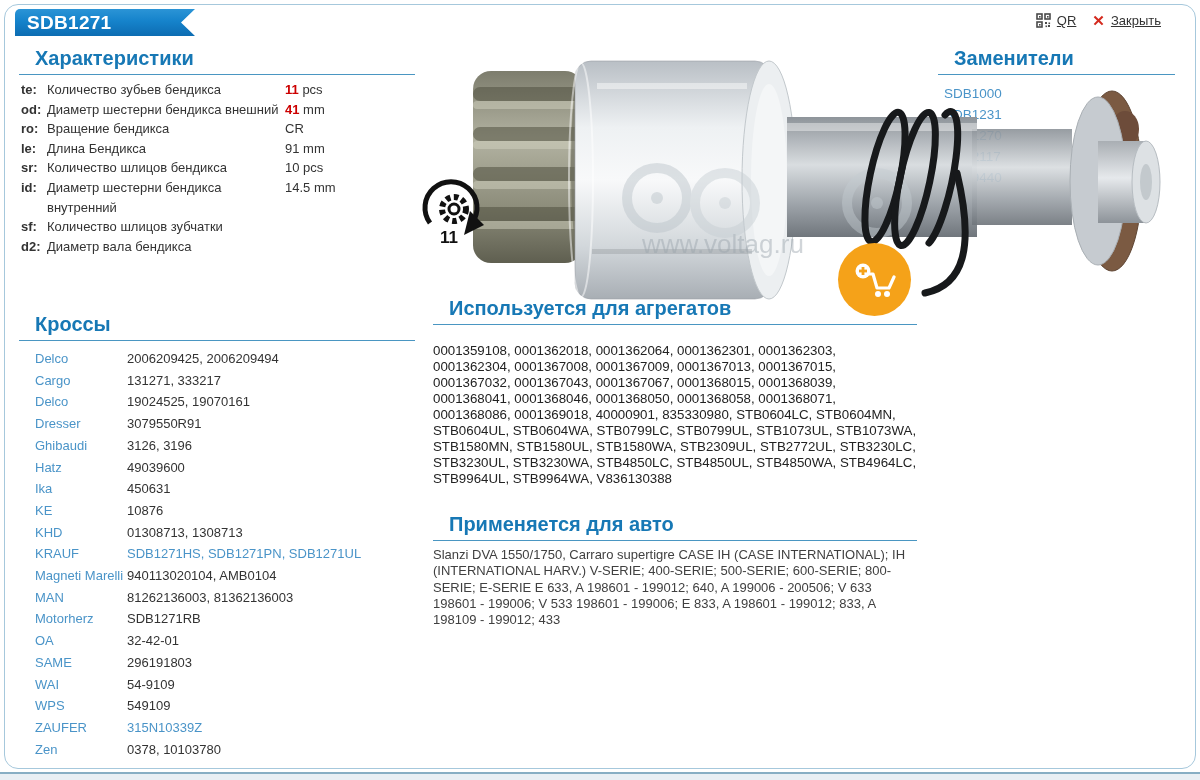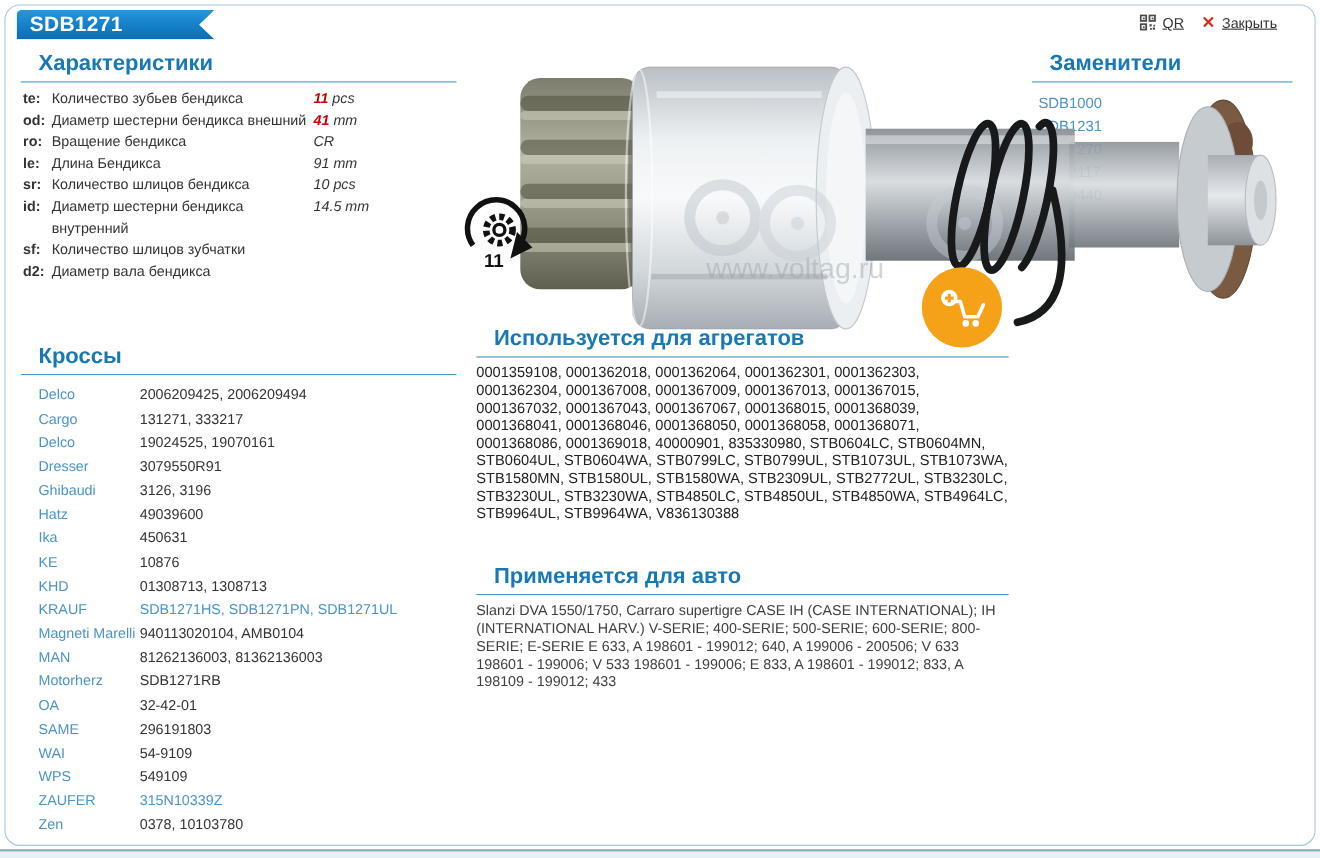--- a/index.html
+++ b/index.html
@@ -26,39 +26,39 @@
 
   
   .sec-head { border-bottom:1px solid #4a96c2; padding:0 0 4px 16px;
     color:#1778b5; font-weight:bold; font-size:20px; }
 
   
   .char-wrap { position:absolute; left:14px; top:42px; width:396px; }
   .char-table { margin-top:5px; padding-left:2px; }
   .char-row { display:grid; grid-template-columns:26px 238px 1fr; font-size:13px; line-height:19.6px; color:#333; }
   .c-code { font-weight:bold; }
-  .c-val  { white-space:nowrap;font-style:italic; }
+  .c-val  { white-space:nowrap; }
   .vnum[data-hl="true"] { color:#cc0000; font-weight:bold; }
 
   
   .subs-wrap { position:absolute; left:933px; top:42px; width:237px; }
   .subs-list { margin-top:8px; padding-left:6px; }
   .sub-item { font-size:13.5px; line-height:21px; color:#4a94c8; cursor:pointer; }
 
   
   .cross-wrap { position:absolute; left:14px; top:308px; width:396px; }
   .cross-table { margin-top:7px; padding-left:16px; }
   .cross-row { display:grid; grid-template-columns:92px 1fr; font-size:13px; line-height:21.7px; }
   .cr-brand { color:#4a94c8; cursor:pointer; }
   .cr-val { color:#333; }
   .cr-val[data-link="true"] { color:#4a94c8; cursor:pointer; }
 
   
   .agg-wrap  { position:absolute; left:428px; top:292px; width:484px; }
-  .agg-text  { margin-top:6px; font-size:13.3px; line-height:16px; color:#222; }
+  .agg-text  { margin-top:18px; font-size:13.3px; line-height:16px; color:#222; }
   .veh-wrap  { position:absolute; left:428px; top:508px; width:484px; }
   .veh-text  { margin-top:6px; font-size:13px; line-height:16.3px; color:#404040; }
 
   
   .photo-box { position:absolute; left:452px; top:48px; width:712px; height:264px; cursor:pointer; }
   .rot-icon { position:absolute; left:413px; top:174px; width:72px; height:68px; }
   .cart-btn { position:absolute; left:833px; top:238px; width:73px; height:73px; border-radius:50%;
     background:#f5a219; cursor:pointer; display:flex; align-items:center; justify-content:center; }
 </style>
 </head>

